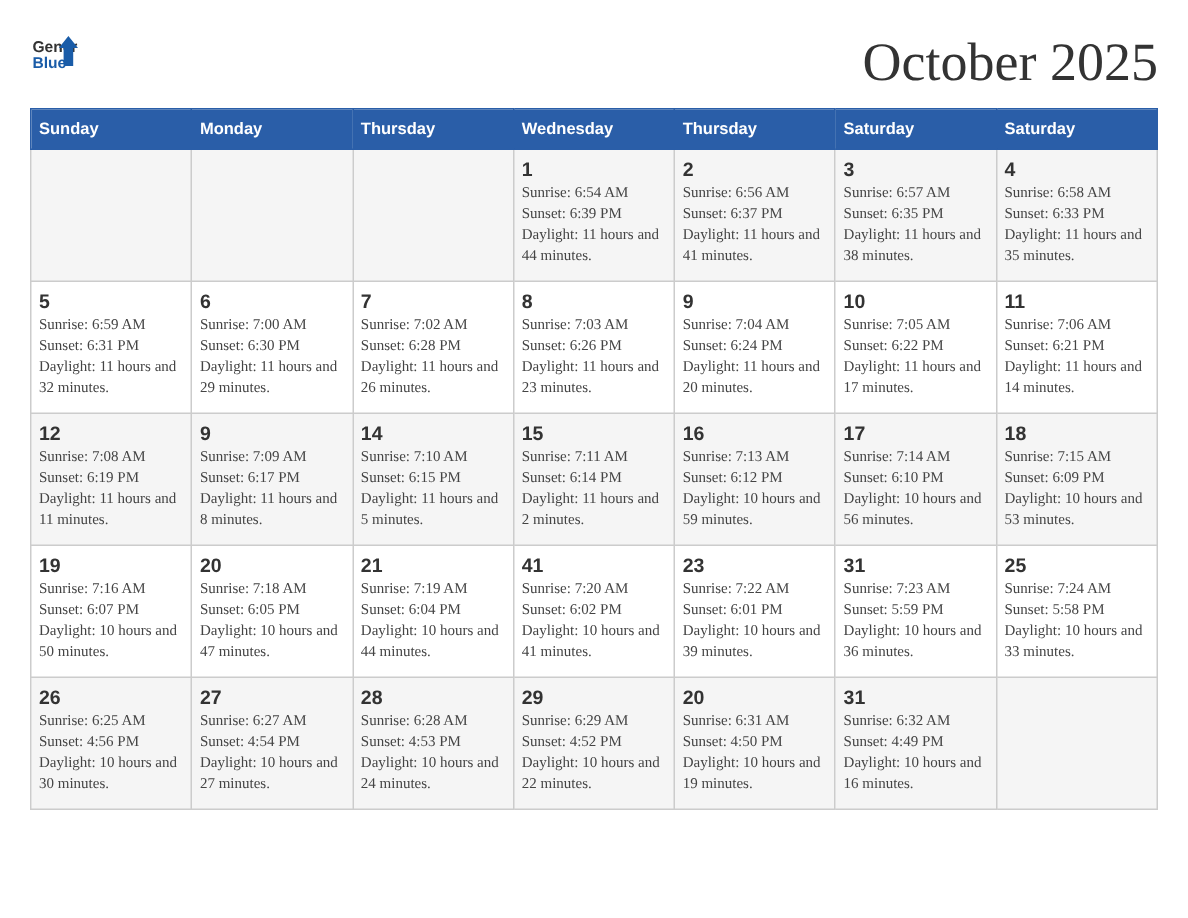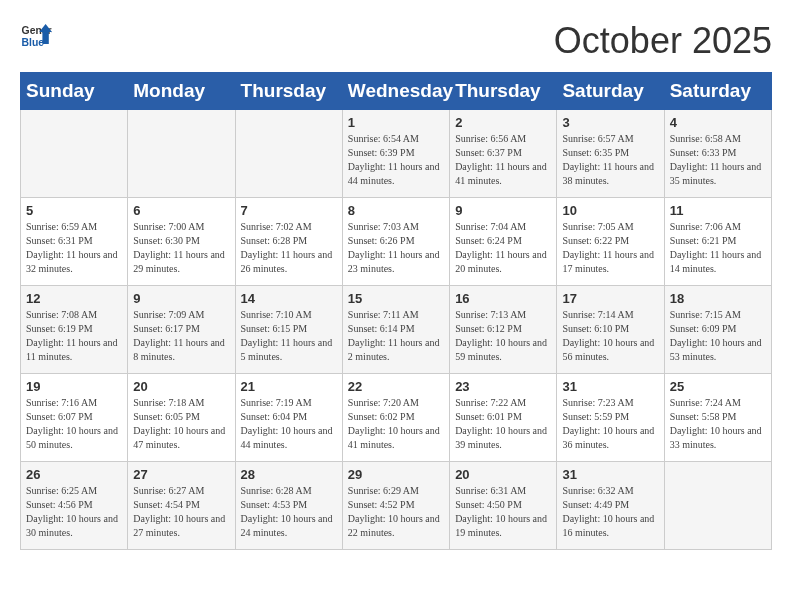--- a/index.html
+++ b/index.html
@@ -20,40 +20,41 @@
       display: flex;
       align-items: center;
       gap: 4px;
     }
     .logo-icon {
       width: 32px;
       height: 32px;
     }
     .title-section {
       text-align: center;
+      font-family: Liberation Serif, serif;
     }
     .month-title {
       font-size: 36px;
       color: #333;
       font-weight: normal;
     }
     .location {
       font-size: 15px;
       color: #555;
     }
     table {
       width: 100%;
       border-collapse: collapse;
       table-layout: fixed;
     }
     thead tr th {
       background-color: #2a5ea8;
       color: #fff;
       padding: 7px 5px;
-      font-size: 19px;
+      font-size: 11px;
       font-weight: bold;
       text-align: left;
       border: 1px solid #2a5ea8;
     }
     tbody tr td {
       border: 1px solid #ccc;
       vertical-align: top;
       padding: 5px 5px 5px 5px;
       height: 88px;
       font-size: 10.5px;
@@ -194,21 +195,21 @@
         </td>
         <td>
           <span class="day-number">20</span>
           <div class="day-info">Sunrise: 7:18 AM<br>Sunset: 6:05 PM<br>Daylight: 10 hours and 47 minutes.</div>
         </td>
         <td>
           <span class="day-number">21</span>
           <div class="day-info">Sunrise: 7:19 AM<br>Sunset: 6:04 PM<br>Daylight: 10 hours and 44 minutes.</div>
         </td>
         <td>
-          <span class="day-number">22</span>
+          <span class="day-number">41</span>
           <div class="day-info">Sunrise: 7:20 AM<br>Sunset: 6:02 PM<br>Daylight: 10 hours and 41 minutes.</div>
         </td>
         <td>
           <span class="day-number">23</span>
           <div class="day-info">Sunrise: 7:22 AM<br>Sunset: 6:01 PM<br>Daylight: 10 hours and 39 minutes.</div>
         </td>
         <td>
           <span class="day-number">31</span>
           <div class="day-info">Sunrise: 7:23 AM<br>Sunset: 5:59 PM<br>Daylight: 10 hours and 36 minutes.</div>
         </td>

